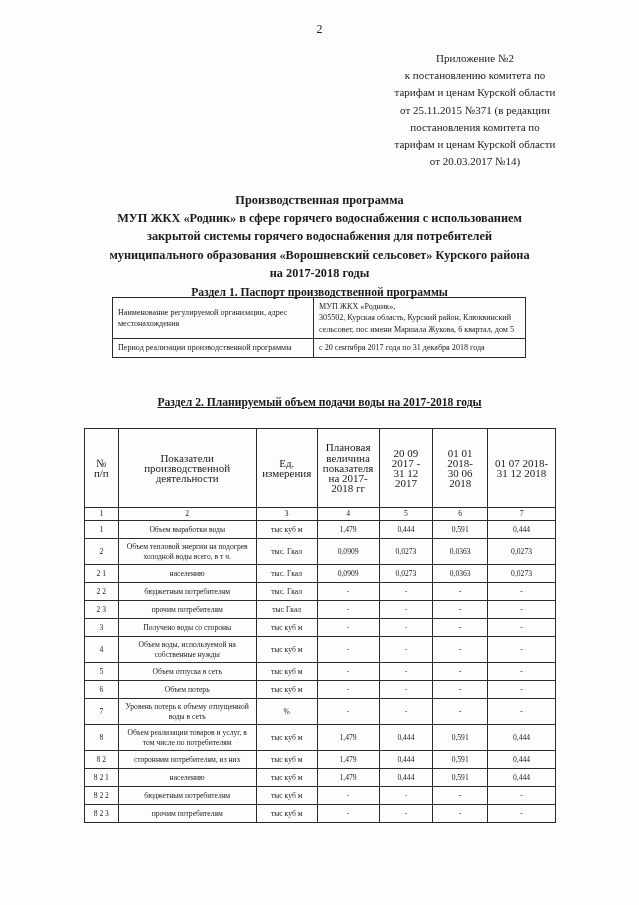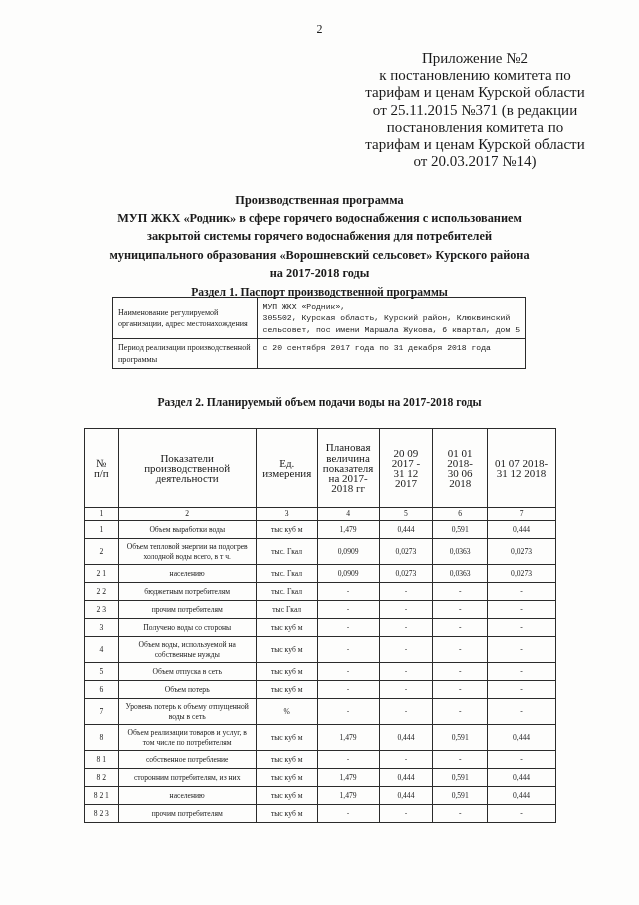--- a/index.html
+++ b/index.html
@@ -31,21 +31,21 @@
     font-size: 12px;
   }
 
   
   .addressee {
     position: absolute;
     top: 50px;
     left: 330px;
     width: 290px;
     text-align: center;
-    font-size: 15px;
+    font-size: 11px;
     line-height: 17.2px;
   }
   .addressee div { white-space: nowrap; }
 
   
   .title-block {
     position: absolute;
     top: 180px;
     left: 40px;
     width: 559px;
@@ -71,31 +71,32 @@
     font-size: 8.1px;
     line-height: 11.4px;
   }
   .passport td {
     border: 1px solid #2b2b2b;
     padding: 3px 5px;
     vertical-align: middle;
   }
   .passport td.lbl { width: 212px; }
   .passport td.val { width: 202px; vertical-align: top; }
-  .passport .val div { white-space: nowrap; font-family: Liberation Mono, monospace; }
+  .passport .val div { white-space: nowrap; }
 
   
   .section2-head {
     position: absolute;
     top: 396px;
     left: 40px;
     width: 559px;
     text-align: center;
     font-weight: bold;
     font-size: 11.6px;
+    text-decoration: underline;
   }
 
   
   .maintable {
     position: absolute;
     top: 428px;
     left: 84px;
     width: 472px;
     border-collapse: collapse;
     font-size: 7.6px;
@@ -317,47 +318,47 @@
         <tr class="tall">
           <td class="col-np">8</td>
           <td class="col-ind">Объем реализации товаров и услуг, в том числе по потребителям</td>
           <td class="col-unit">тыс  куб  м</td>
           <td class="col-plan val-cell">1,479</td>
           <td class="col-p1 val-cell">0,444</td>
           <td class="col-p2 val-cell">0,591</td>
           <td class="col-p3 val-cell">0,444</td>
         </tr>
         <tr>
-          <td class="col-np">8 1</td>
-          <td class="col-ind">собственное потребление</td>
-          <td class="col-unit">тыс  куб  м</td>
-          <td class="col-plan val-cell">-</td>
-          <td class="col-p1 val-cell">-</td>
-          <td class="col-p2 val-cell">-</td>
-          <td class="col-p3 val-cell">-</td>
-        </tr>
-        <tr>
           <td class="col-np">8 2</td>
           <td class="col-ind">сторонним потребителям, из них</td>
           <td class="col-unit">тыс  куб  м</td>
           <td class="col-plan val-cell">1,479</td>
           <td class="col-p1 val-cell">0,444</td>
           <td class="col-p2 val-cell">0,591</td>
           <td class="col-p3 val-cell">0,444</td>
         </tr>
         <tr>
           <td class="col-np">8 2 1</td>
           <td class="col-ind indent">населению</td>
           <td class="col-unit">тыс  куб  м</td>
           <td class="col-plan val-cell">1,479</td>
           <td class="col-p1 val-cell">0,444</td>
           <td class="col-p2 val-cell">0,591</td>
           <td class="col-p3 val-cell">0,444</td>
         </tr>
         <tr>
+          <td class="col-np">8 2 2</td>
+          <td class="col-ind indent">бюджетным потребителям</td>
+          <td class="col-unit">тыс  куб  м</td>
+          <td class="col-plan val-cell">-</td>
+          <td class="col-p1 val-cell">-</td>
+          <td class="col-p2 val-cell">-</td>
+          <td class="col-p3 val-cell">-</td>
+        </tr>
+        <tr>
           <td class="col-np">8 2 3</td>
           <td class="col-ind indent">прочим потребителям</td>
           <td class="col-unit">тыс  куб  м</td>
           <td class="col-plan val-cell">-</td>
           <td class="col-p1 val-cell">-</td>
           <td class="col-p2 val-cell">-</td>
           <td class="col-p3 val-cell">-</td>
         </tr>
       </tbody>
   </table>

